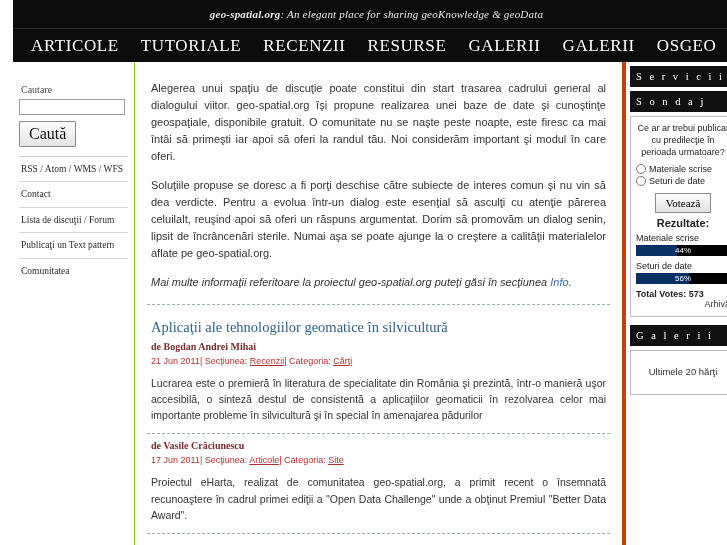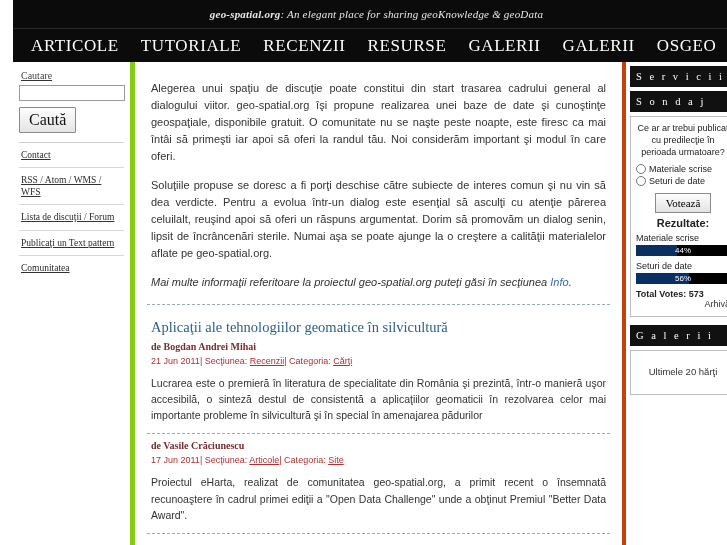--- a/index.html
+++ b/index.html
@@ -58,26 +58,25 @@
   .columns {
     display: flex;
     height: 483px;
     background: #ffffff;
   }
 
   
   .left {
     width: 122px;
     flex: 0 0 122px;
-    border-right: 5px solid #84cc16;
-    padding: 6px 6px 0 6px;
+    border-right: 1px solid #84cc16;
+    padding: 20px 6px 0 6px;
     font-size: 10px;
     color: #333;
     background: #fff;
-    text-decoration: underline;
   }
   .left .lbl {
     font-size: 10px;
     color: #444;
     margin: 2px 0 4px 2px;
   }
   .left input[type=text] {
     width: 106px;
     height: 16px;
     border: 1px solid #9a9a9a;
@@ -235,22 +234,22 @@
 
   </div>
 
   <div class="columns">
 
     <div class="left">
       <div class="lbl">Cautare</div>
       <input type="text" value="" style="">
       <div class="btn">Caută</div>
       <div class="sep"></div>
+      <a class="link" href="#">RSS / Atom / WMS / WFS</a>
       <a class="link" href="#">Contact</a>
-      <a class="link" href="#">RSS / Atom / WMS / WFS</a>
       <a class="link" href="#">Lista de discuţii / Forum</a>
       <a class="link" href="#">Publicaţi un Text pattern</a>
       <a class="link" href="#">Comunitatea</a>
     </div>
 
     <div class="center">
 
       <div class="intro">
         <p>Alegerea unui spaţiu de discuţie poate constitui din start trasarea cadrului general al dialogului viitor. geo-spatial.org îşi propune realizarea unei baze de date şi cunoştinţe geospaţiale, disponibile gratuit. O comunitate nu se naşte peste noapte, este firesc ca mai întâi să primeşti iar apoi să oferi la randul tău. Noi considerăm important şi modul în care oferi.</p>
         <p>Soluţiile propuse se doresc a fi porţi deschise către subiecte de interes comun şi nu vin să dea verdicte. Pentru a evolua într-un dialog este esenţial să asculţi cu atenţie părerea celuilalt, reuşind apoi să oferi un răspuns argumentat. Dorim să promovăm un dialog senin, lipsit de încrâncenări sterile. Numai aşa se poate ajunge la o creştere a calităţii materialelor aflate pe geo-spatial.org.</p>

